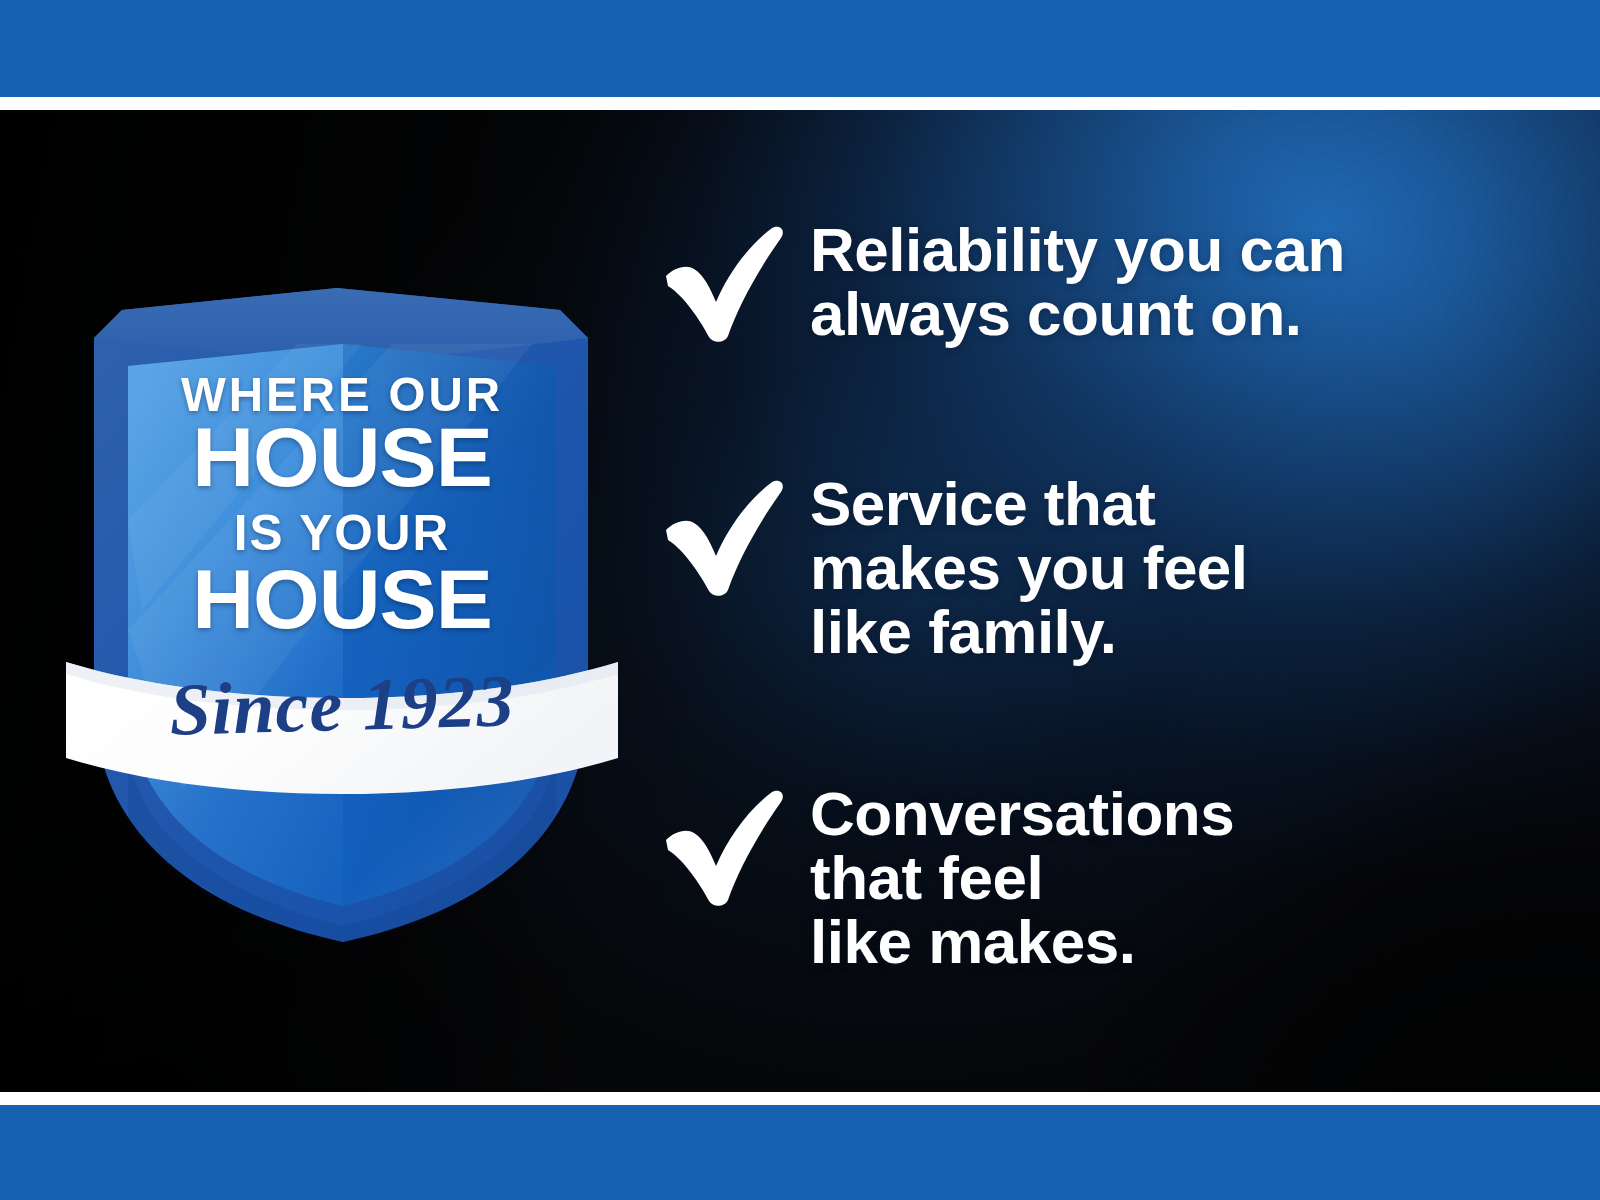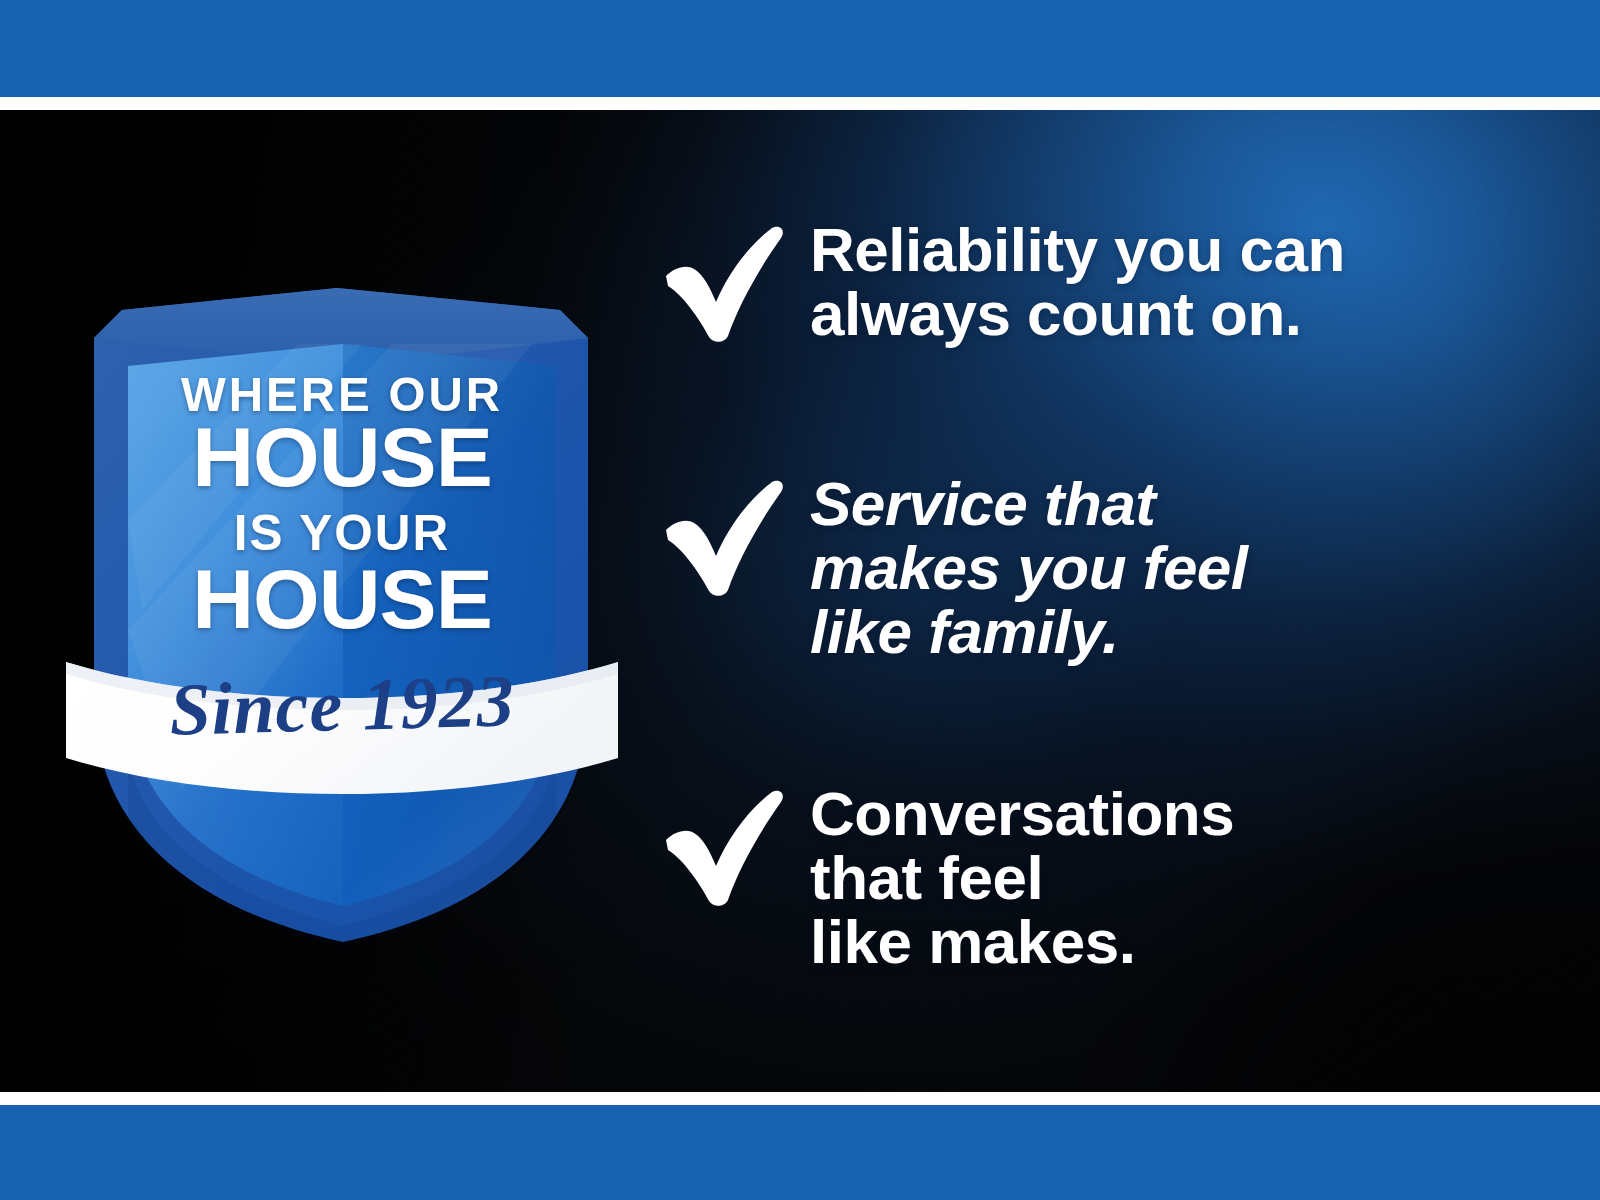--- a/index.html
+++ b/index.html
@@ -106,21 +106,21 @@
   }
 
   
   .bullets{
     position:absolute;left:660px;top:110px;width:880px;height:982px;
   }
   .bullet{
     position:absolute;left:0;display:flex;align-items:flex-start;
   }
   .b1{ top:108px; }
-  .b2{ top:362px;font-style:italic; }
+  .b2{ top:362px; }
   .b3{ top:672px; }
 
   .check{
     flex:0 0 auto;width:128px;height:120px;margin-right:22px;margin-top:6px;
   }
   .check svg{display:block;width:128px;height:120px;}
 
   .btext{
     color:#ffffff;
     font-family:"Liberation Sans", sans-serif;

